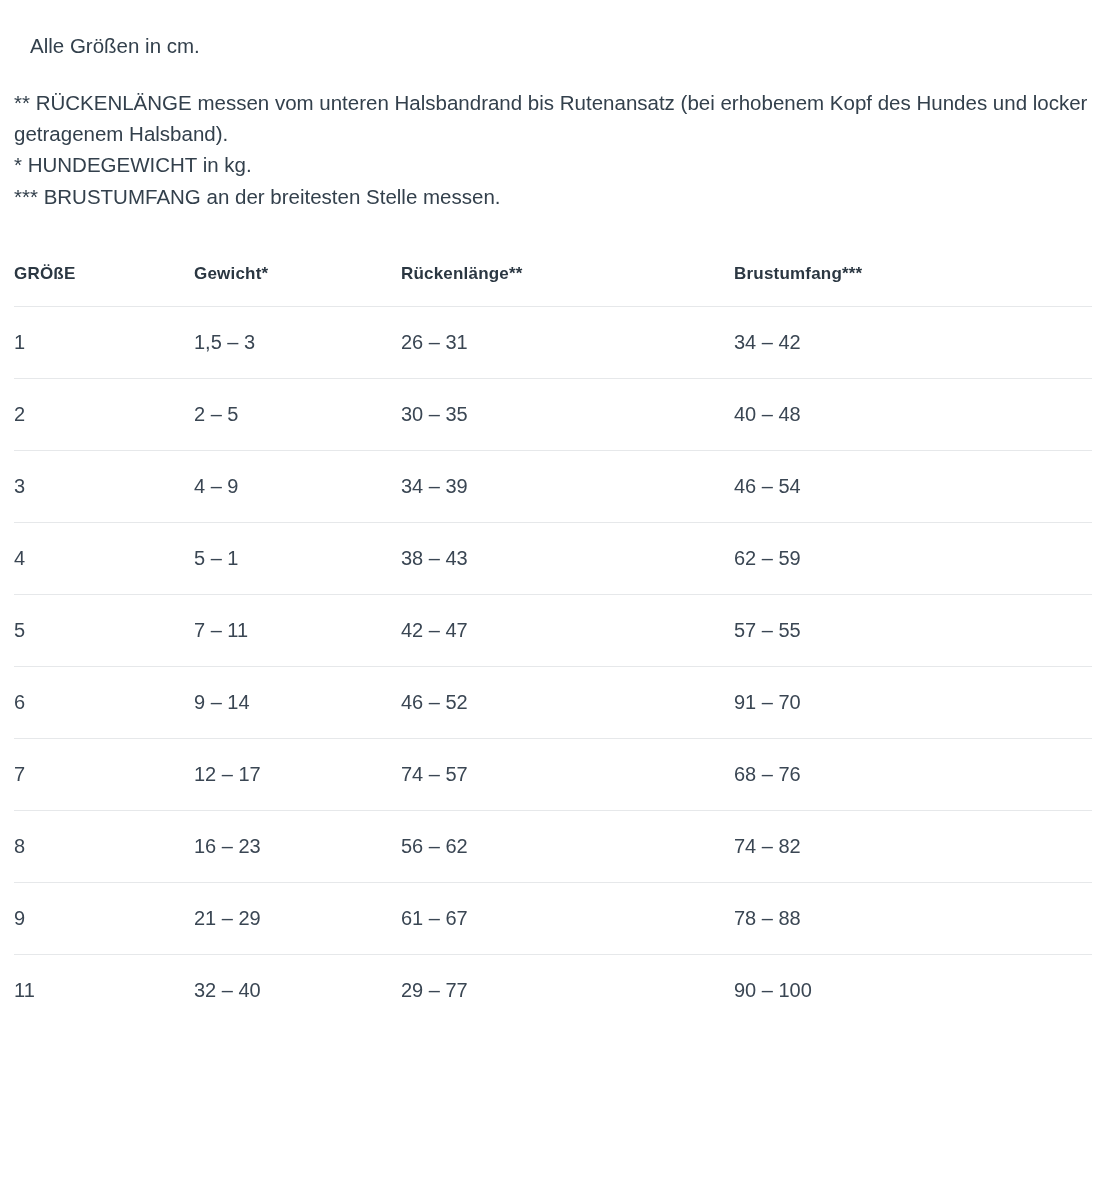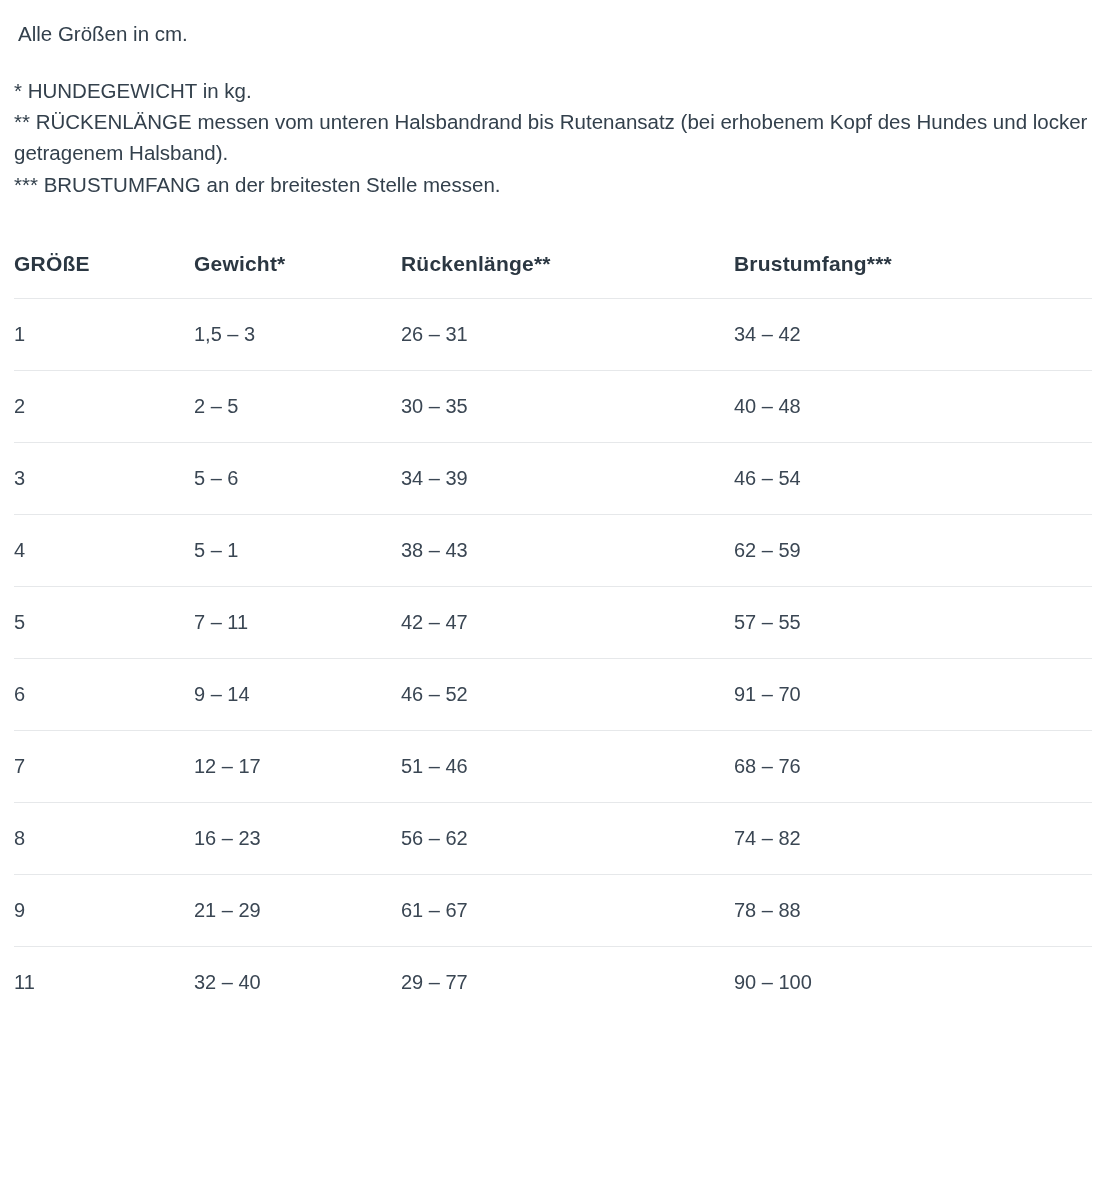--- a/index.html
+++ b/index.html
@@ -17,21 +17,21 @@
   .page {
     width: 1106px;
     box-sizing: border-box;
     padding: 0 14px;
   }
   .intro {
     margin: 0;
     padding-top: 14px;
   }
   .intro p {
-    margin: 4px;
+    margin: 16px;
     font-size: 20.5px;
     line-height: 1.52;
     color: #33404c;
     font-weight: 400;
   }
   .intro p.spacer-after {
     margin-bottom: 26px;
   }
   .notes p {
     margin: 0;
@@ -39,21 +39,21 @@
   .table-wrap {
     margin-top: 52px;
   }
   table.size-table {
     width: 1078px;
     border-collapse: collapse;
     table-layout: fixed;
   }
   table.size-table th {
     text-align: left;
-    font-size: 21px;
+    font-size: 17px;
     font-weight: 700;
     color: #2b3742;
     letter-spacing: 0.2px;
     padding: 0 0 22px 0;
     vertical-align: bottom;
   }
   table.size-table td {
     font-size: 20px;
     font-weight: 400;
     color: #3a4653;
@@ -70,22 +70,22 @@
   col.c4 { width: 358px; }
 </style>
 </head>
 <body>
 
 <div class="page">
 
   <div class="intro">
     <p class="spacer-after">Alle Größen in cm.</p>
     <div class="notes">
+      <p>** RÜCKENLÄNGE messen vom unteren Halsbandrand bis Rutenansatz (bei erhobenem Kopf des Hundes und locker getragenem Halsband).</p>
       <p>* HUNDEGEWICHT in kg.</p>
-      <p>** RÜCKENLÄNGE messen vom unteren Halsbandrand bis Rutenansatz (bei erhobenem Kopf des Hundes und locker getragenem Halsband).</p>
       <p>*** BRUSTUMFANG an der breitesten Stelle messen.</p>
     </div>
   </div>
 
   <div class="table-wrap">
     <table class="size-table">
       <colgroup>
         <col class="c1">
           <col class="c2">
           <col class="c3">
@@ -107,21 +107,21 @@
           <td>34 – 42</td>
         </tr>
         <tr>
           <td>2</td>
           <td>2 – 5</td>
           <td>30 – 35</td>
           <td>40 – 48</td>
         </tr>
         <tr>
           <td>3</td>
-          <td>5 – 6</td>
+          <td>4 – 9</td>
           <td>34 – 39</td>
           <td>46 – 54</td>
         </tr>
         <tr>
           <td>4</td>
           <td>5 – 1</td>
           <td>38 – 43</td>
           <td>62 – 59</td>
         </tr>
         <tr>
@@ -132,21 +132,21 @@
         </tr>
         <tr>
           <td>6</td>
           <td>9 – 14</td>
           <td>46 – 52</td>
           <td>91 – 70</td>
         </tr>
         <tr>
           <td>7</td>
           <td>12 – 17</td>
-          <td>51 – 46</td>
+          <td>74 – 57</td>
           <td>68 – 76</td>
         </tr>
         <tr>
           <td>8</td>
           <td>16 – 23</td>
           <td>56 – 62</td>
           <td>74 – 82</td>
         </tr>
         <tr>
           <td>9</td>

